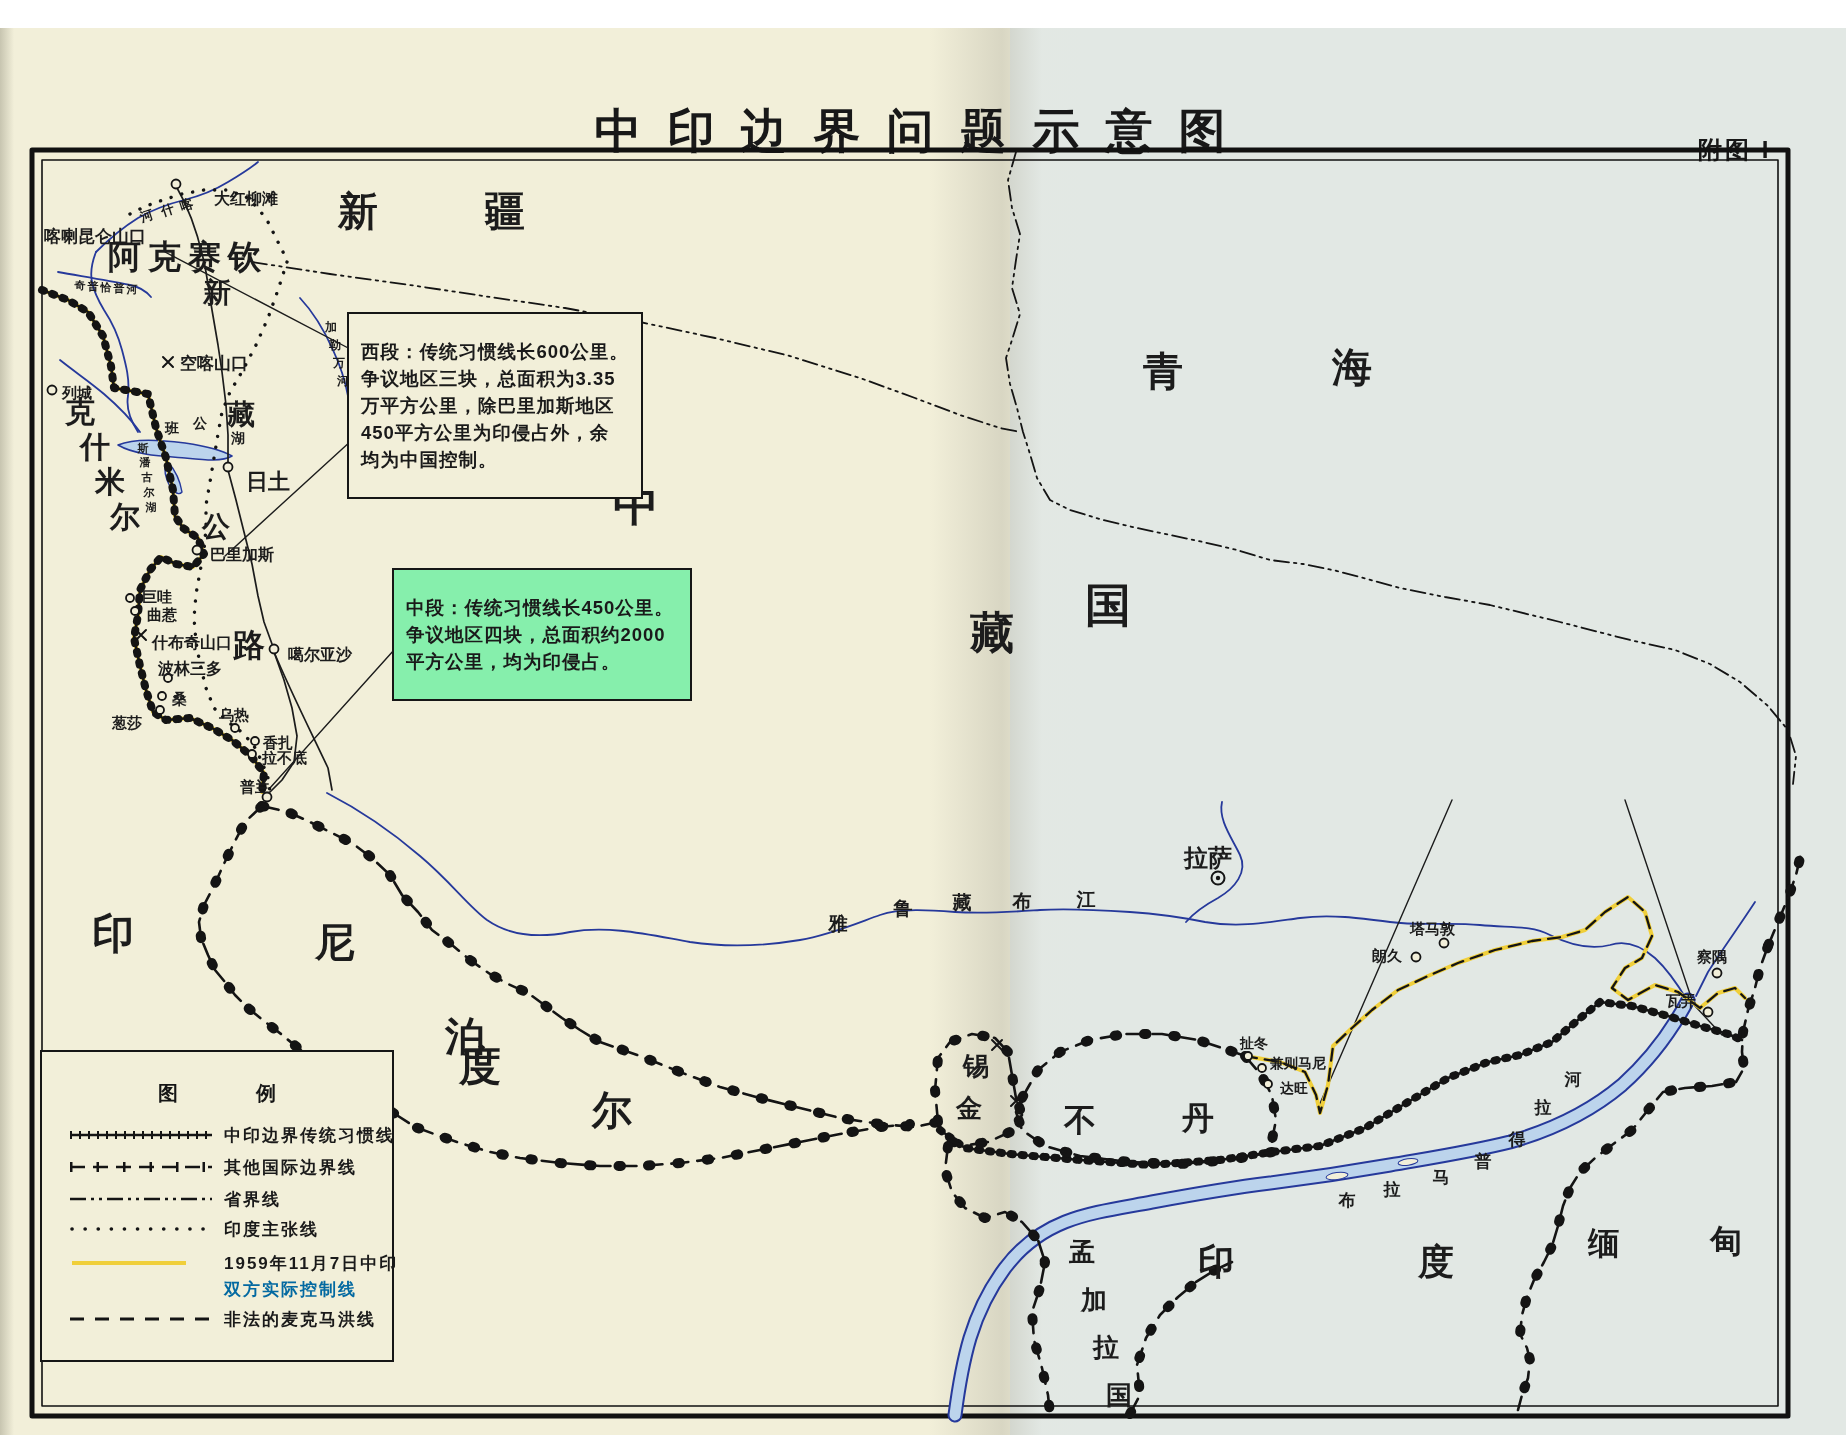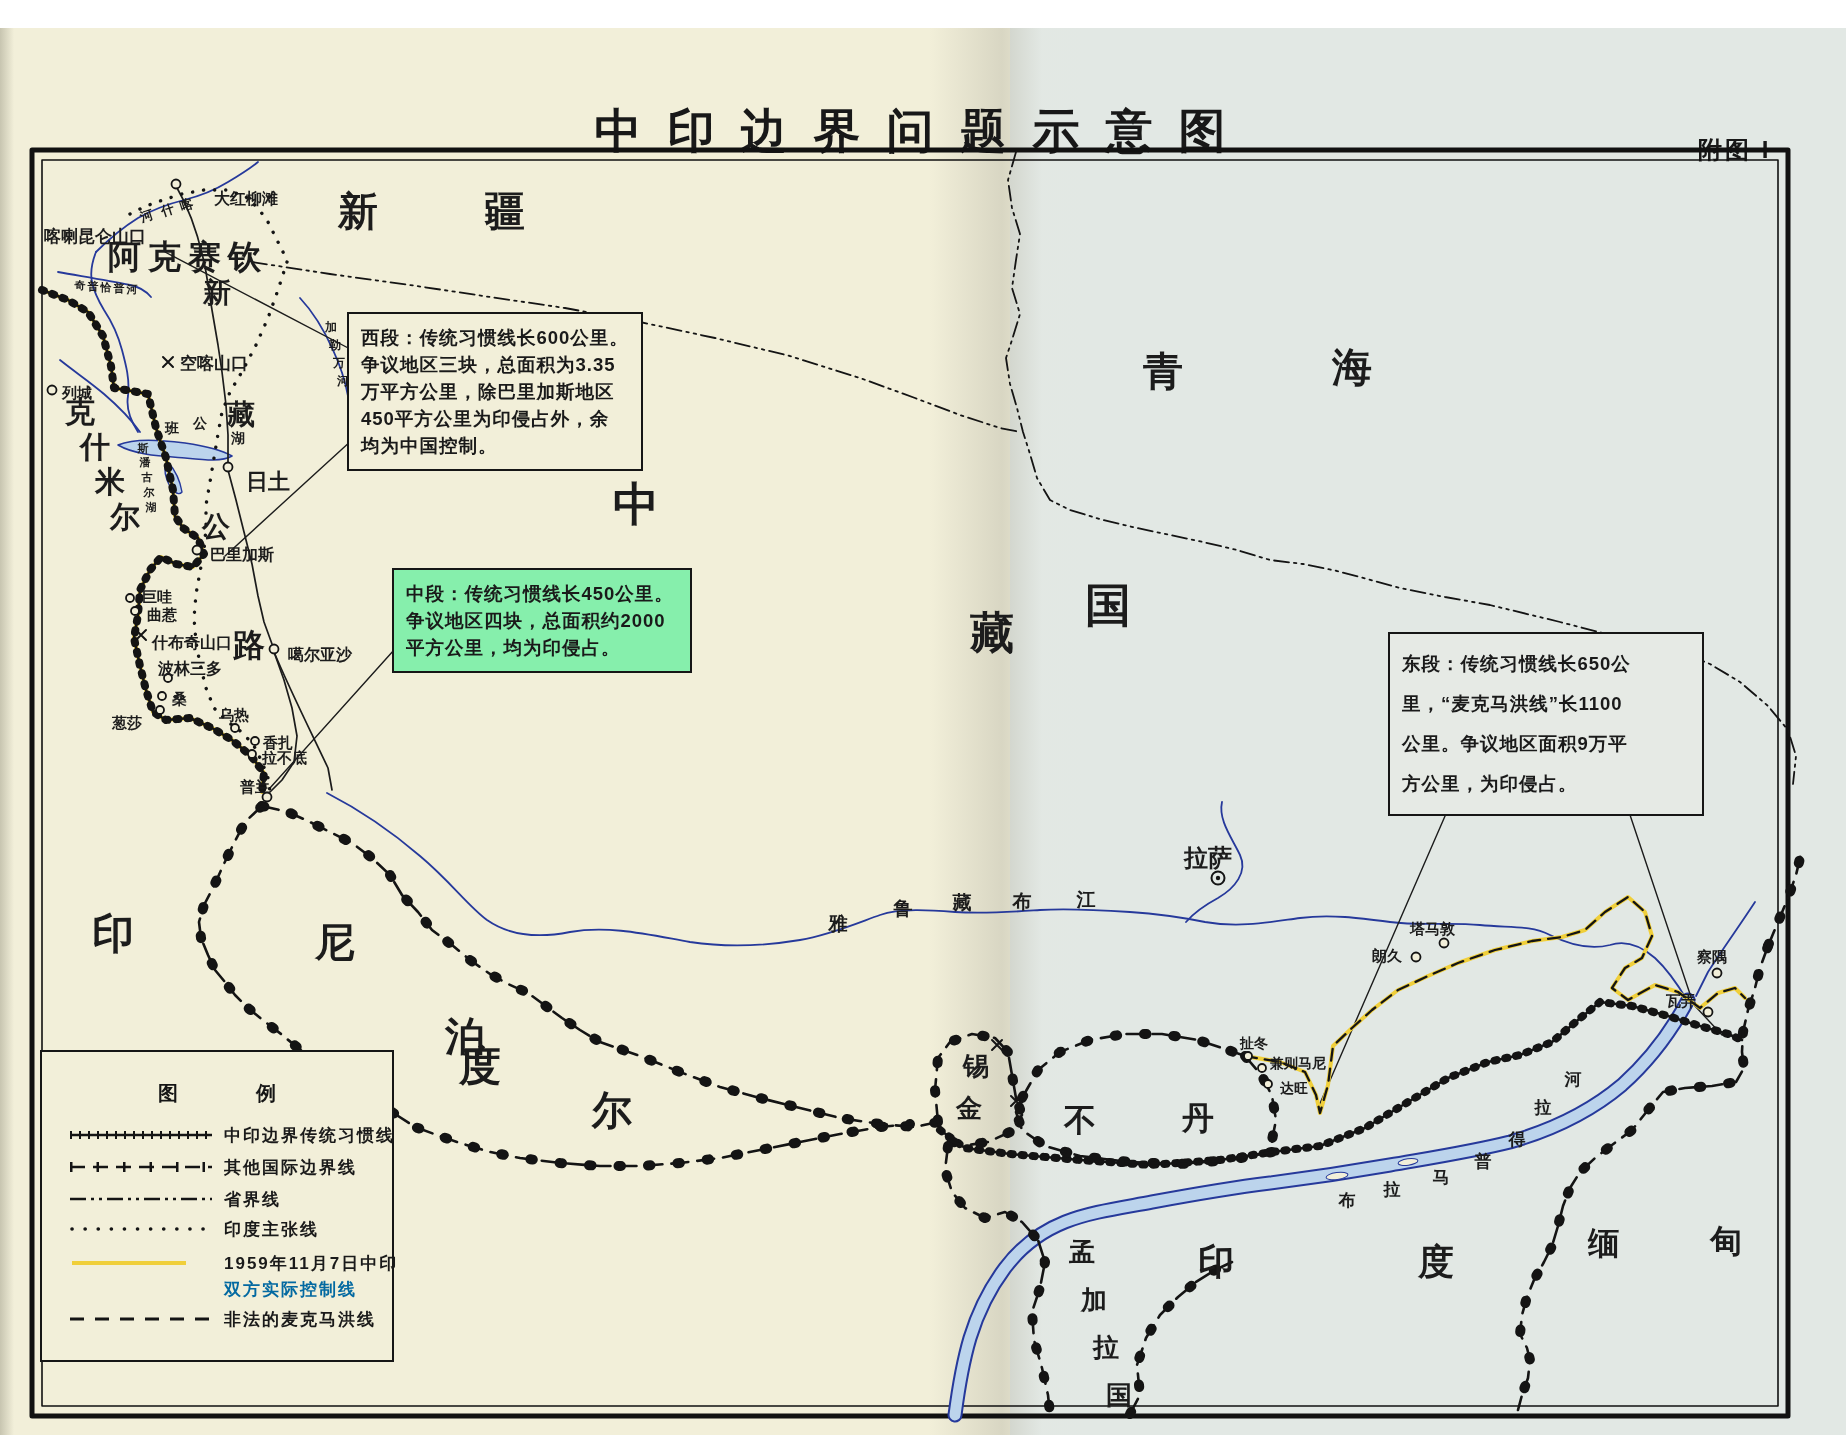--- a/index.html
+++ b/index.html
@@ -10,21 +10,21 @@
   #fold{position:absolute;left:930px;top:0;width:160px;height:1435px;
         background:linear-gradient(90deg,rgba(210,208,190,0) 0%,rgba(185,184,168,.45) 45%,rgba(230,232,225,.1) 70%,rgba(230,232,225,0) 100%);}
   #edge-left{position:absolute;left:0;top:0;width:14px;height:1435px;
         background:linear-gradient(90deg,rgba(120,118,100,.35),rgba(120,118,100,0));}
   .abs{position:absolute;margin-top:28px;}
   #title{left:0;right:0;top:72px;text-align:center;font-size:47px;font-weight:bold;
          letter-spacing:26px;color:#181818;}
   #figno{left:1698px;top:106px;font-size:24px;font-weight:bold;color:#181818;letter-spacing:3px;}
   svg{position:absolute;left:0;top:0;}
   svg text{font-family:"Liberation Sans","DejaVu Sans",sans-serif;fill:#1c1c1c;}
-  .note-box{position:absolute;border:2.5px solid #161616;padding:10px 12px;
+  .note-box{position:absolute;border:2.5px solid #161616;padding:24px 12px;
             font-size:18.5px;line-height:27px;font-weight:bold;color:#1a1a1a;letter-spacing:1px;}
   #box-west{left:347px;top:312px;width:268px;background:#f2efd9;}
   #box-middle{left:392px;top:568px;width:272px;background:#86efac;}
   #box-east{left:1388px;top:632px;width:288px;background:#e6eae5;line-height:40px;}
   #legend{position:absolute;left:40px;top:1050px;width:350px;height:308px;
           border:2.5px solid #161616;background:#f2efd9;}
   #legend-title{position:absolute;left:0;top:28px;width:100%;text-align:center;
           font-size:20px;font-weight:bold;letter-spacing:78px;text-indent:78px;color:#151515;}
   .lg-row{position:absolute;left:24px;width:330px;height:24px;}
   .lg-sym{position:absolute;left:0;top:2px;width:150px;height:18px;}
@@ -280,26 +280,20 @@
     <div>争议地区三块，总面积为3.35</div>
     <div>万平方公里，除巴里加斯地区</div>
     <div>450平方公里为印侵占外，余</div>
     <div>均为中国控制。</div>
   </div>
   <div id="box-middle" class="note-box">
     <div>中段：传统习惯线长450公里。</div>
     <div>争议地区四块，总面积约2000</div>
     <div>平方公里，均为印侵占。</div>
   </div>
-  <div id="box-east" class="note-box">
-    <div>东段：传统习惯线长650公</div>
-    <div>里，“麦克马洪线”长1100</div>
-    <div>公里。争议地区面积9万平</div>
-    <div>方公里，为印侵占。</div>
-  </div>
 
   <div id="legend">
     <div id="legend-title">
       <span>图</span><span>例</span>
     </div>
     <div class="lg-row" style="top:72px;">
       <svg class="lg-sym" viewBox="0 0 150 18">
         <path d="M 4,9 H 146" stroke="#141414" stroke-width="8" stroke-dasharray="2 7" fill="none"></path>
         <path d="M 4,9 H 146" stroke="#141414" stroke-width="2.6" fill="none"></path>
       </svg>

